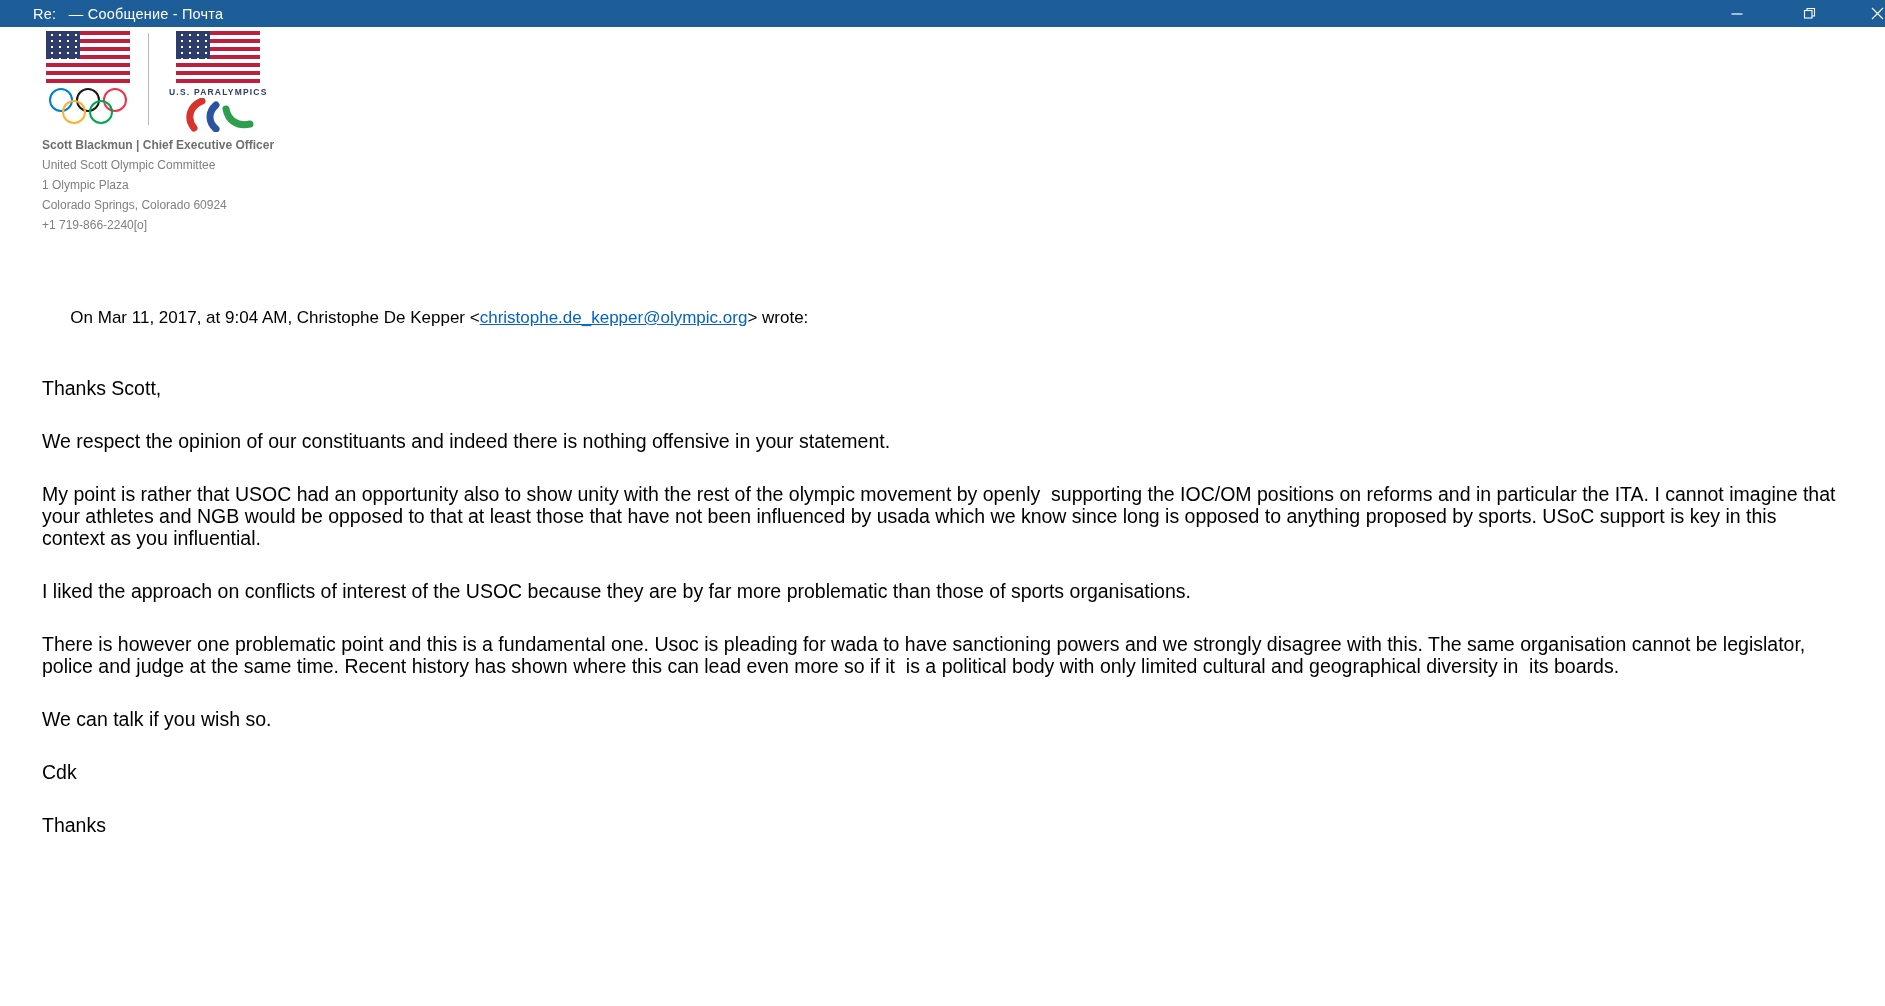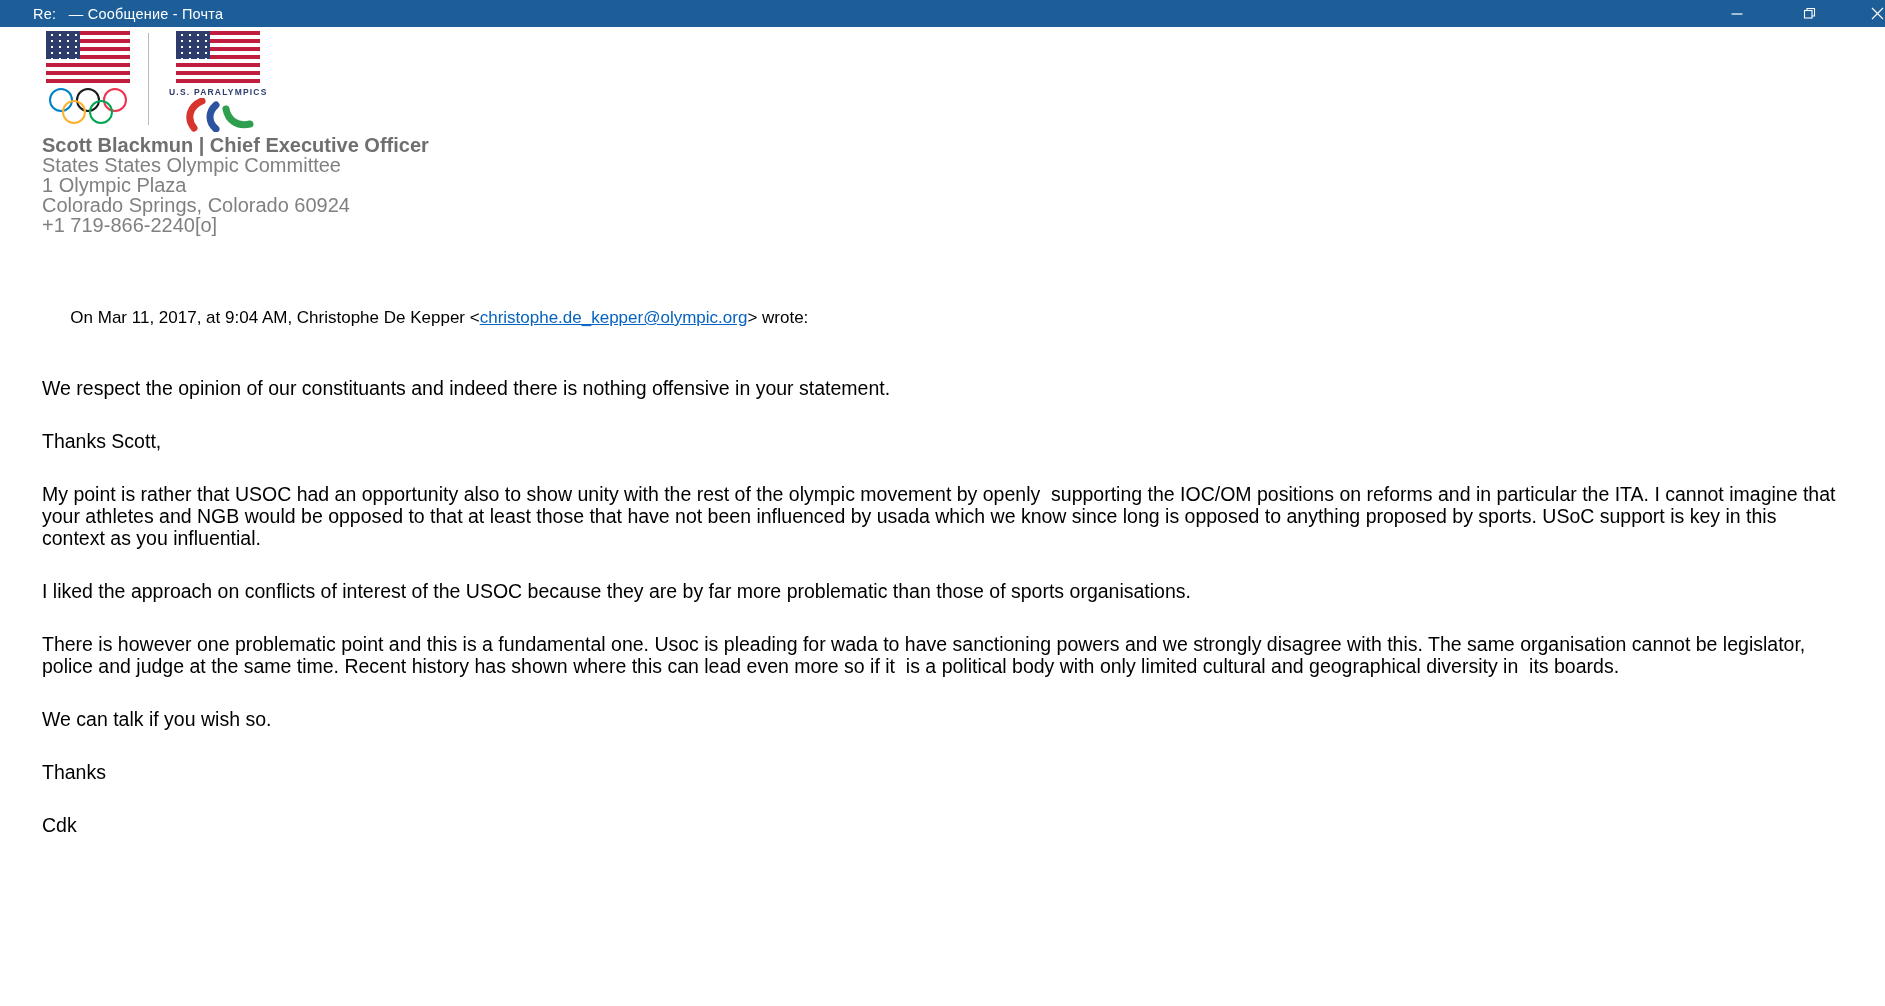--- a/index.html
+++ b/index.html
@@ -48,21 +48,21 @@
   .ring.yellow { left:13px; top:12px; border-color:var(--ring_yellow,#fcb131); }
   .ring.green  { left:40px; top:12px; border-color:var(--ring_green,#00a651); }
 
   
   .para-label { margin-top:4px; font-size:8.5px; font-weight:bold;
     letter-spacing:1.2px; color:var(--flag_navy,#2d3c6b); white-space:nowrap; }
   .agitos { margin-top:1px; }
 
   
   .signature { margin-top:2px; color:var(--sig_gray,#808080);
-    font-size:20px; line-height:20px; }
+    font-size:12px; line-height:20px; }
   .signature .sig-name { font-weight:bold; color:#6f6f6f; }
 
   
   .quote-header { margin-top:50px; margin-bottom:26px;
     font-size:17px; line-height:22px; color:#000; white-space:pre-wrap; }
   .quote-header a { color:var(--link_blue,#0563c1); text-decoration:underline; cursor:pointer; }
 
   
   .body-text { width:1800px; }
   .body-text p { font-size:19.5px; line-height:22px; color:#000;
@@ -128,35 +128,35 @@
             <path d="M21,3 C9,8 5,20 13,30" stroke="var(--agito_red,#d6342c)" stroke-width="7" fill="none" stroke-linecap="round"></path>
             <path d="M35,7 C27,14 27,24 35,31" stroke="var(--agito_blue,#2b53a0)" stroke-width="7" fill="none" stroke-linecap="round"></path>
             <path d="M45,11 C47,22 56,29 69,26" stroke="var(--agito_green,#2e9e4f)" stroke-width="7" fill="none" stroke-linecap="round"></path>
           </svg>
         </div>
       </div>
     </div>
 
     <div class="signature">
       <div class="sig-name">Scott Blackmun | Chief Executive Officer</div>
-      <div>States States Olympic Committee</div>
+      <div>United Scott Olympic Committee</div>
       <div>1 Olympic Plaza</div>
       <div>Colorado Springs, Colorado 60924</div>
       <div>+1 719-866-2240[o]</div>
     </div>
 
     <div class="quote-header">
       <span>On Mar 11, 2017, at 9:04 AM, Christophe De Kepper &lt;</span><a>christophe.de_kepper@olympic.org</a><span>&gt; wrote:</span>
     </div>
 
     <div class="body-text">
+      <p>Thanks Scott,</p>
       <p>We respect the opinion of our constituants and indeed there is nothing offensive in your statement.</p>
-      <p>Thanks Scott,</p>
       <p>My point is rather that USOC had an opportunity also to show unity with the rest of the olympic movement by openly  supporting the IOC/OM positions on reforms and in particular the ITA. I cannot imagine that your athletes and NGB would be opposed to that at least those that have not been influenced by usada which we know since long is opposed to anything proposed by sports. USoC support is key in this context as you influential.</p>
       <p>I liked the approach on conflicts of interest of the USOC because they are by far more problematic than those of sports organisations.</p>
       <p>There is however one problematic point and this is a fundamental one. Usoc is pleading for wada to have sanctioning powers and we strongly disagree with this. The same organisation cannot be legislator,  police and judge at the same time. Recent history has shown where this can lead even more so if it  is a political body with only limited cultural and geographical diversity in  its boards.</p>
       <p>We can talk if you wish so.</p>
+      <p>Cdk</p>
       <p>Thanks</p>
-      <p>Cdk</p>
     </div>
 
   </div>
 </div>
 
 </body></html>

